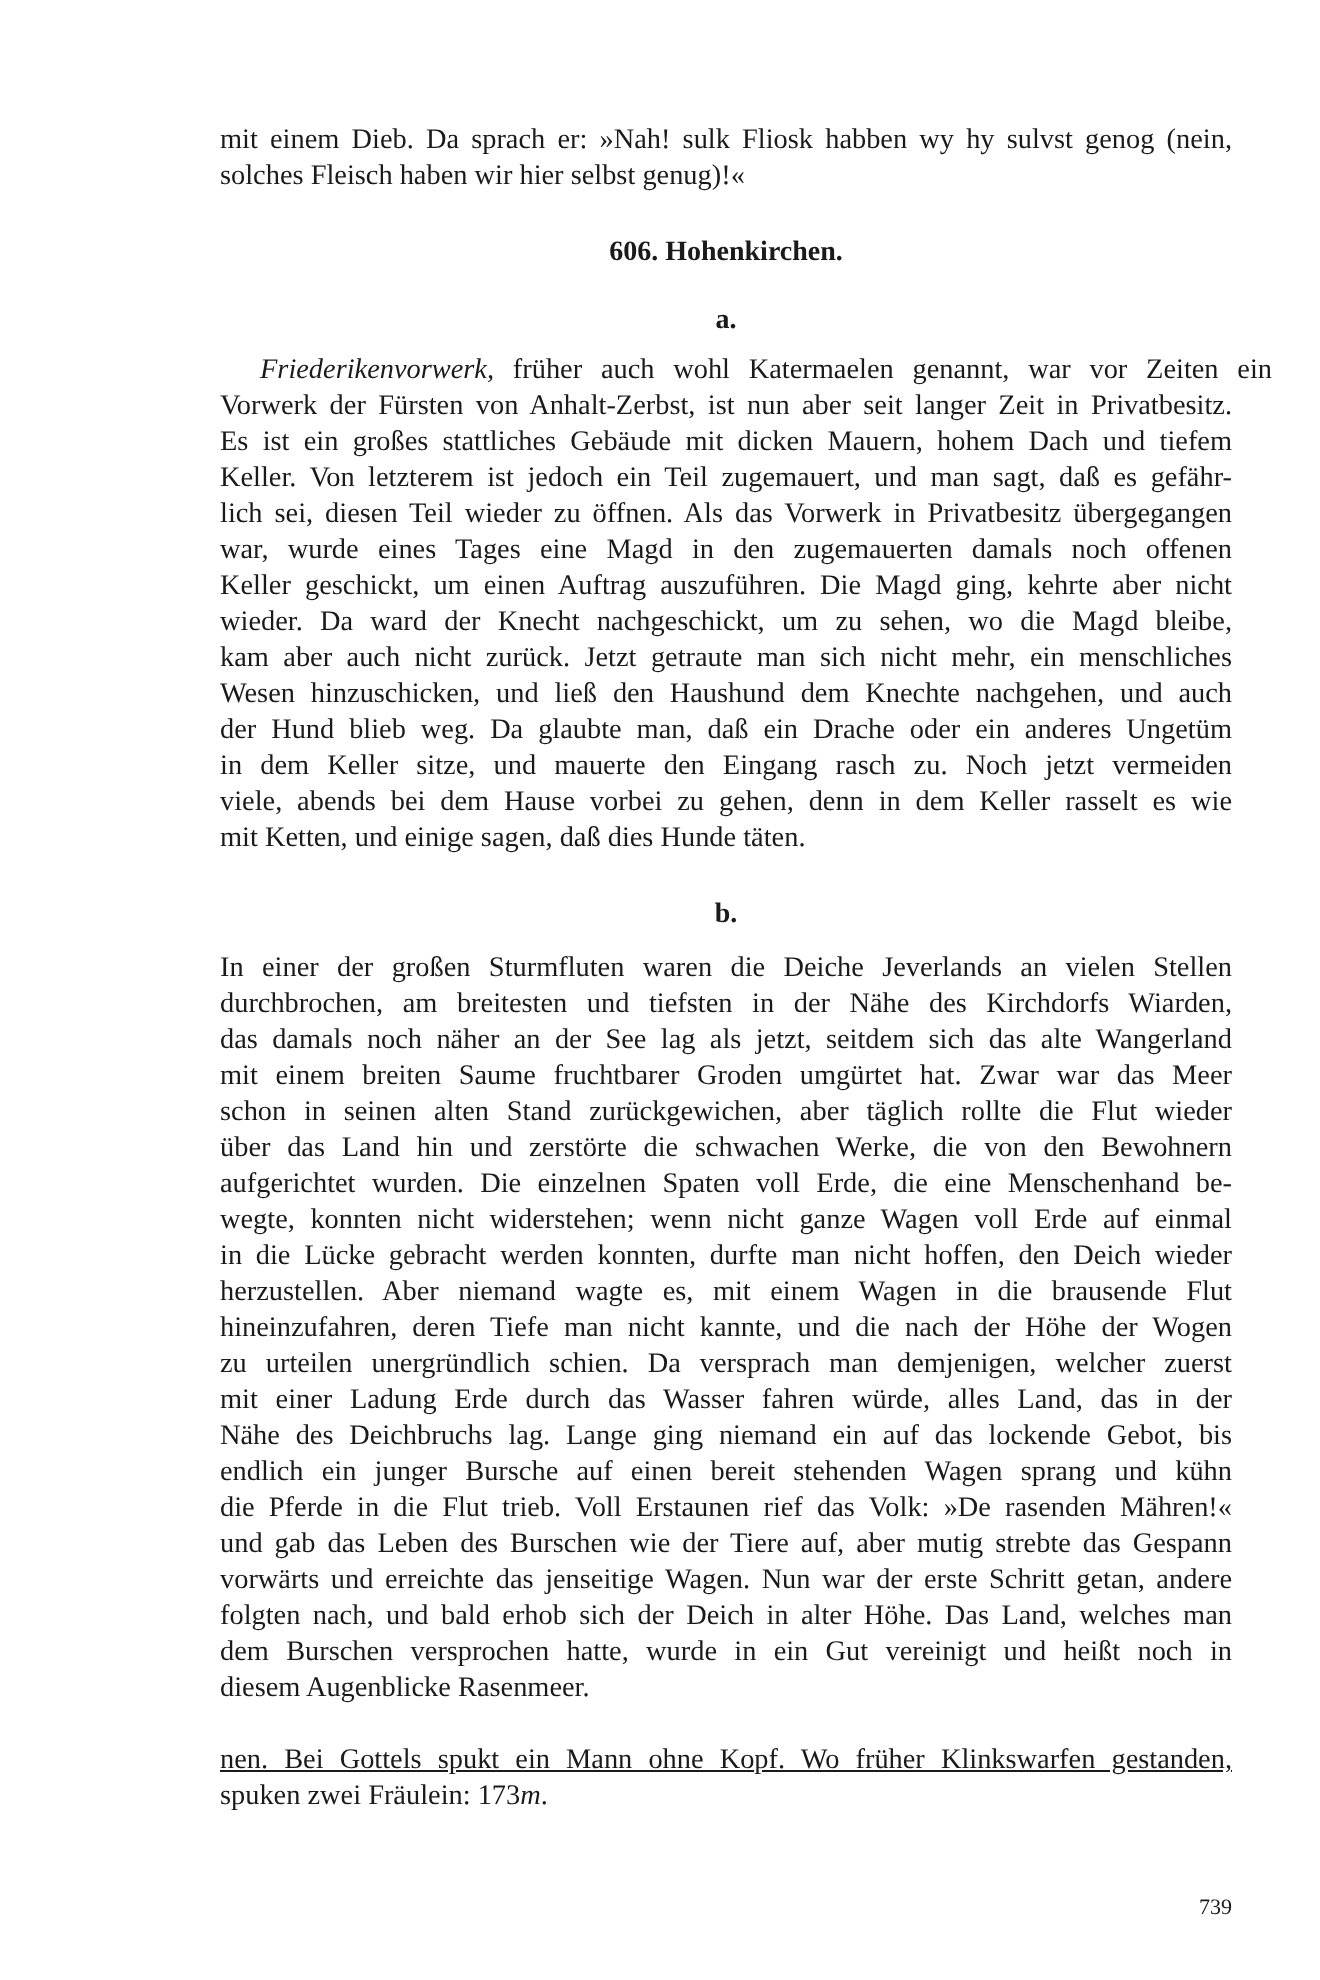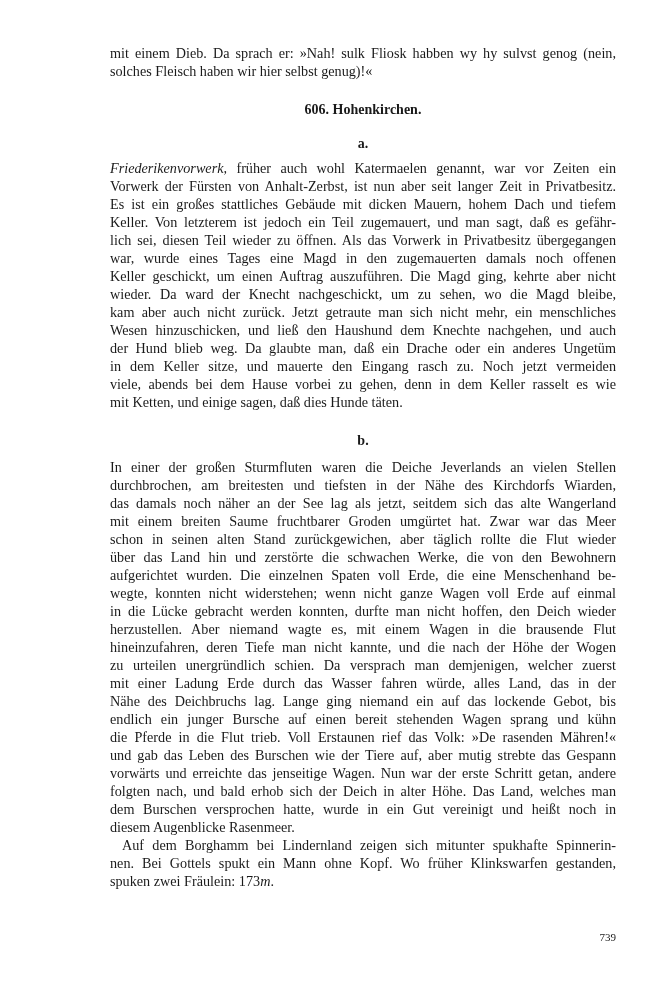--- a/index.html
+++ b/index.html
@@ -1,39 +1,39 @@
 <!DOCTYPE html>
 <html><head>
 <meta charset="utf-8">
 <style>
   html, body { margin: 0; padding: 0; background: #ffffff; }
   body { width: 660px; height: 990px; position: relative; overflow: hidden;
          font-family: "Liberation Serif", "DejaVu Serif", serif; color: #1a1a1a; }
-  .page { position: absolute; left: 0; top: 0; width: 660px; height: 932px; border-radius: 16px; }
+  .page { position: absolute; left: 0; top: 17px; width: 660px; height: 932px; border-radius: 16px; }
   .line { position: absolute; left: 110px; width: 506px; font-size: 14.2px; line-height: 20px;
           white-space: nowrap; text-align: justify; text-align-last: justify; }
   .line.last { text-align-last: left; }
   .line.indent { left: 122px; width: 494px; }
   .heading { position: absolute; left: 110px; width: 506px; text-align: center; font-weight: bold;
              font-size: 14px; line-height: 20px; }
   .folio { position: absolute; right: 44px; top: 930px; font-size: 11px; line-height: 14px; }
   i { font-style: italic; }
 </style>
 </head>
 <body>
 
 <div class="page">
 
   <div class="line" style="top: 44px; line-height: 19px;">mit einem Dieb. Da sprach er: »Nah! sulk Fliosk habben wy hy sulvst genog (nein,</div>
   <div class="line last" style="top: 62px; line-height: 19px;">solches Fleisch haben wir hier selbst genug)!«</div>
 
   <div class="heading" style="top: 99.8px;">606. Hohenkirchen.</div>
   <div class="heading" style="top: 134px;">a.</div>
 
-  <div class="line" style="top: 159.2px; line-height: 19px;"><i>Friederikenvorwerk,</i><span> früher auch wohl Katermaelen genannt, war vor Zeiten ein</span></div>
+  <div class="line" style="top: 159.2px; line-height: 19px; margin-left: 20px;"><i>Friederikenvorwerk,</i><span> früher auch wohl Katermaelen genannt, war vor Zeiten ein</span></div>
   <div class="line" style="top: 177.2px; line-height: 19px;">Vorwerk der Fürsten von Anhalt-Zerbst, ist nun aber seit langer Zeit in Privatbesitz.</div>
   <div class="line" style="top: 195.2px; line-height: 19px;">Es ist ein großes stattliches Gebäude mit dicken Mauern, hohem Dach und tiefem</div>
   <div class="line" style="top: 213.2px; line-height: 19px;">Keller. Von letzterem ist jedoch ein Teil zugemauert, und man sagt, daß es gefähr-</div>
   <div class="line" style="top: 231.2px; line-height: 19px;">lich sei, diesen Teil wieder zu öffnen. Als das Vorwerk in Privatbesitz übergegangen</div>
   <div class="line" style="top: 249.2px; line-height: 19px;">war, wurde eines Tages eine Magd in den zugemauerten damals noch offenen</div>
   <div class="line" style="top: 267.2px; line-height: 19px;">Keller geschickt, um einen Auftrag auszuführen. Die Magd ging, kehrte aber nicht</div>
   <div class="line" style="top: 285.2px; line-height: 19px;">wieder. Da ward der Knecht nachgeschickt, um zu sehen, wo die Magd bleibe,</div>
   <div class="line" style="top: 303.2px; line-height: 19px;">kam aber auch nicht zurück. Jetzt getraute man sich nicht mehr, ein menschliches</div>
   <div class="line" style="top: 321.2px; line-height: 19px;">Wesen hinzuschicken, und ließ den Haushund dem Knechte nachgehen, und auch</div>
   <div class="line" style="top: 339.2px; line-height: 19px;">der Hund blieb weg. Da glaubte man, daß ein Drache oder ein anderes Ungetüm</div>
@@ -58,18 +58,17 @@
   <div class="line" style="top: 674px; line-height: 19px;">mit einer Ladung Erde durch das Wasser fahren würde, alles Land, das in der</div>
   <div class="line" style="top: 692px; line-height: 19px;">Nähe des Deichbruchs lag. Lange ging niemand ein auf das lockende Gebot, bis</div>
   <div class="line" style="top: 710px; line-height: 19px;">endlich ein junger Bursche auf einen bereit stehenden Wagen sprang und kühn</div>
   <div class="line" style="top: 728px; line-height: 19px;">die Pferde in die Flut trieb. Voll Erstaunen rief das Volk: »De rasenden Mähren!«</div>
   <div class="line" style="top: 746px; line-height: 19px;">und gab das Leben des Burschen wie der Tiere auf, aber mutig strebte das Gespann</div>
   <div class="line" style="top: 764px; line-height: 19px;">vorwärts und erreichte das jenseitige Wagen. Nun war der erste Schritt getan, andere</div>
   <div class="line" style="top: 782px; line-height: 19px;">folgten nach, und bald erhob sich der Deich in alter Höhe. Das Land, welches man</div>
   <div class="line" style="top: 800px; line-height: 19px;">dem Burschen versprochen hatte, wurde in ein Gut vereinigt und heißt noch in</div>
   <div class="line last" style="top: 818px; line-height: 19px;">diesem Augenblicke Rasenmeer.</div>
 
-  <div class="line indent" style="top: 836px; line-height: 19px;">Auf dem Borghamm bei Lindernland zeigen sich mitunter spukhafte Spinnerin-</div>
-  <div class="line" style="top: 854px; line-height: 19px;">nen. Bei Gottels spukt ein Mann ohne Kopf. Wo früher Klinkswarfen gestanden,</div>
+  <div class="line" style="top: 854px; line-height: 19px; text-decoration: underline;">nen. Bei Gottels spukt ein Mann ohne Kopf. Wo früher Klinkswarfen gestanden,</div>
   <div class="line last" style="top: 872px; line-height: 19px;"><span>spuken zwei Fräulein: 173</span><i>m</i><span>.</span></div>
 
   <div class="folio">739</div>
 </div>
 
 </body></html>

